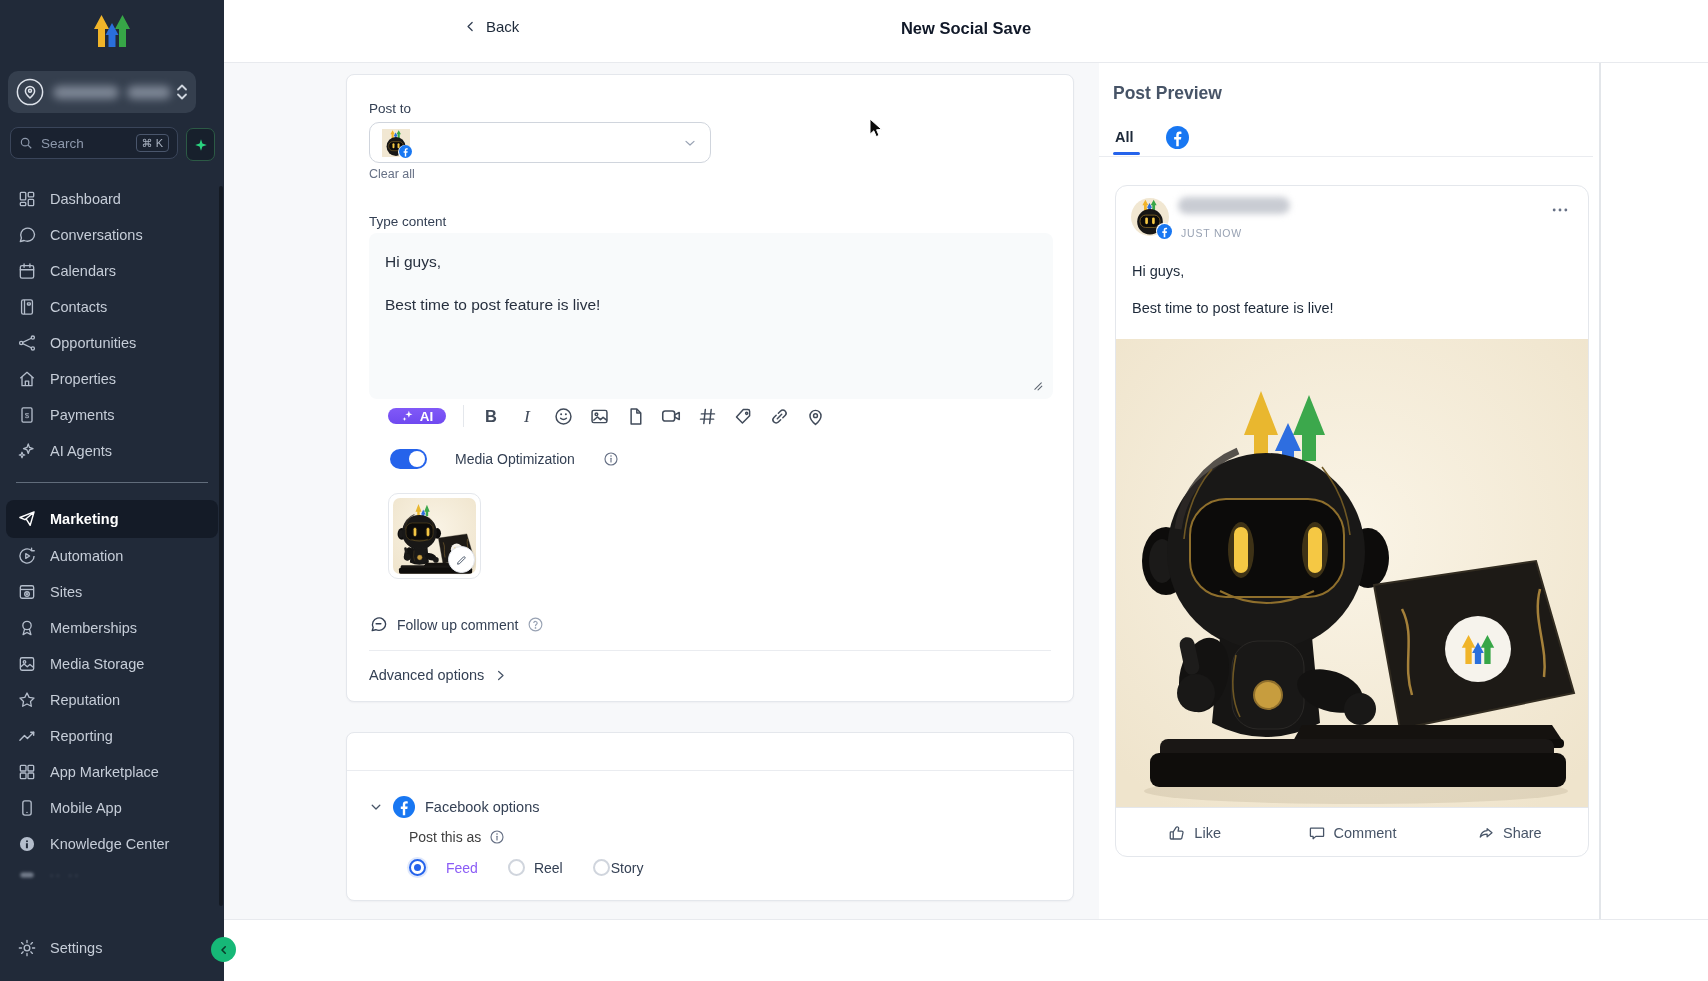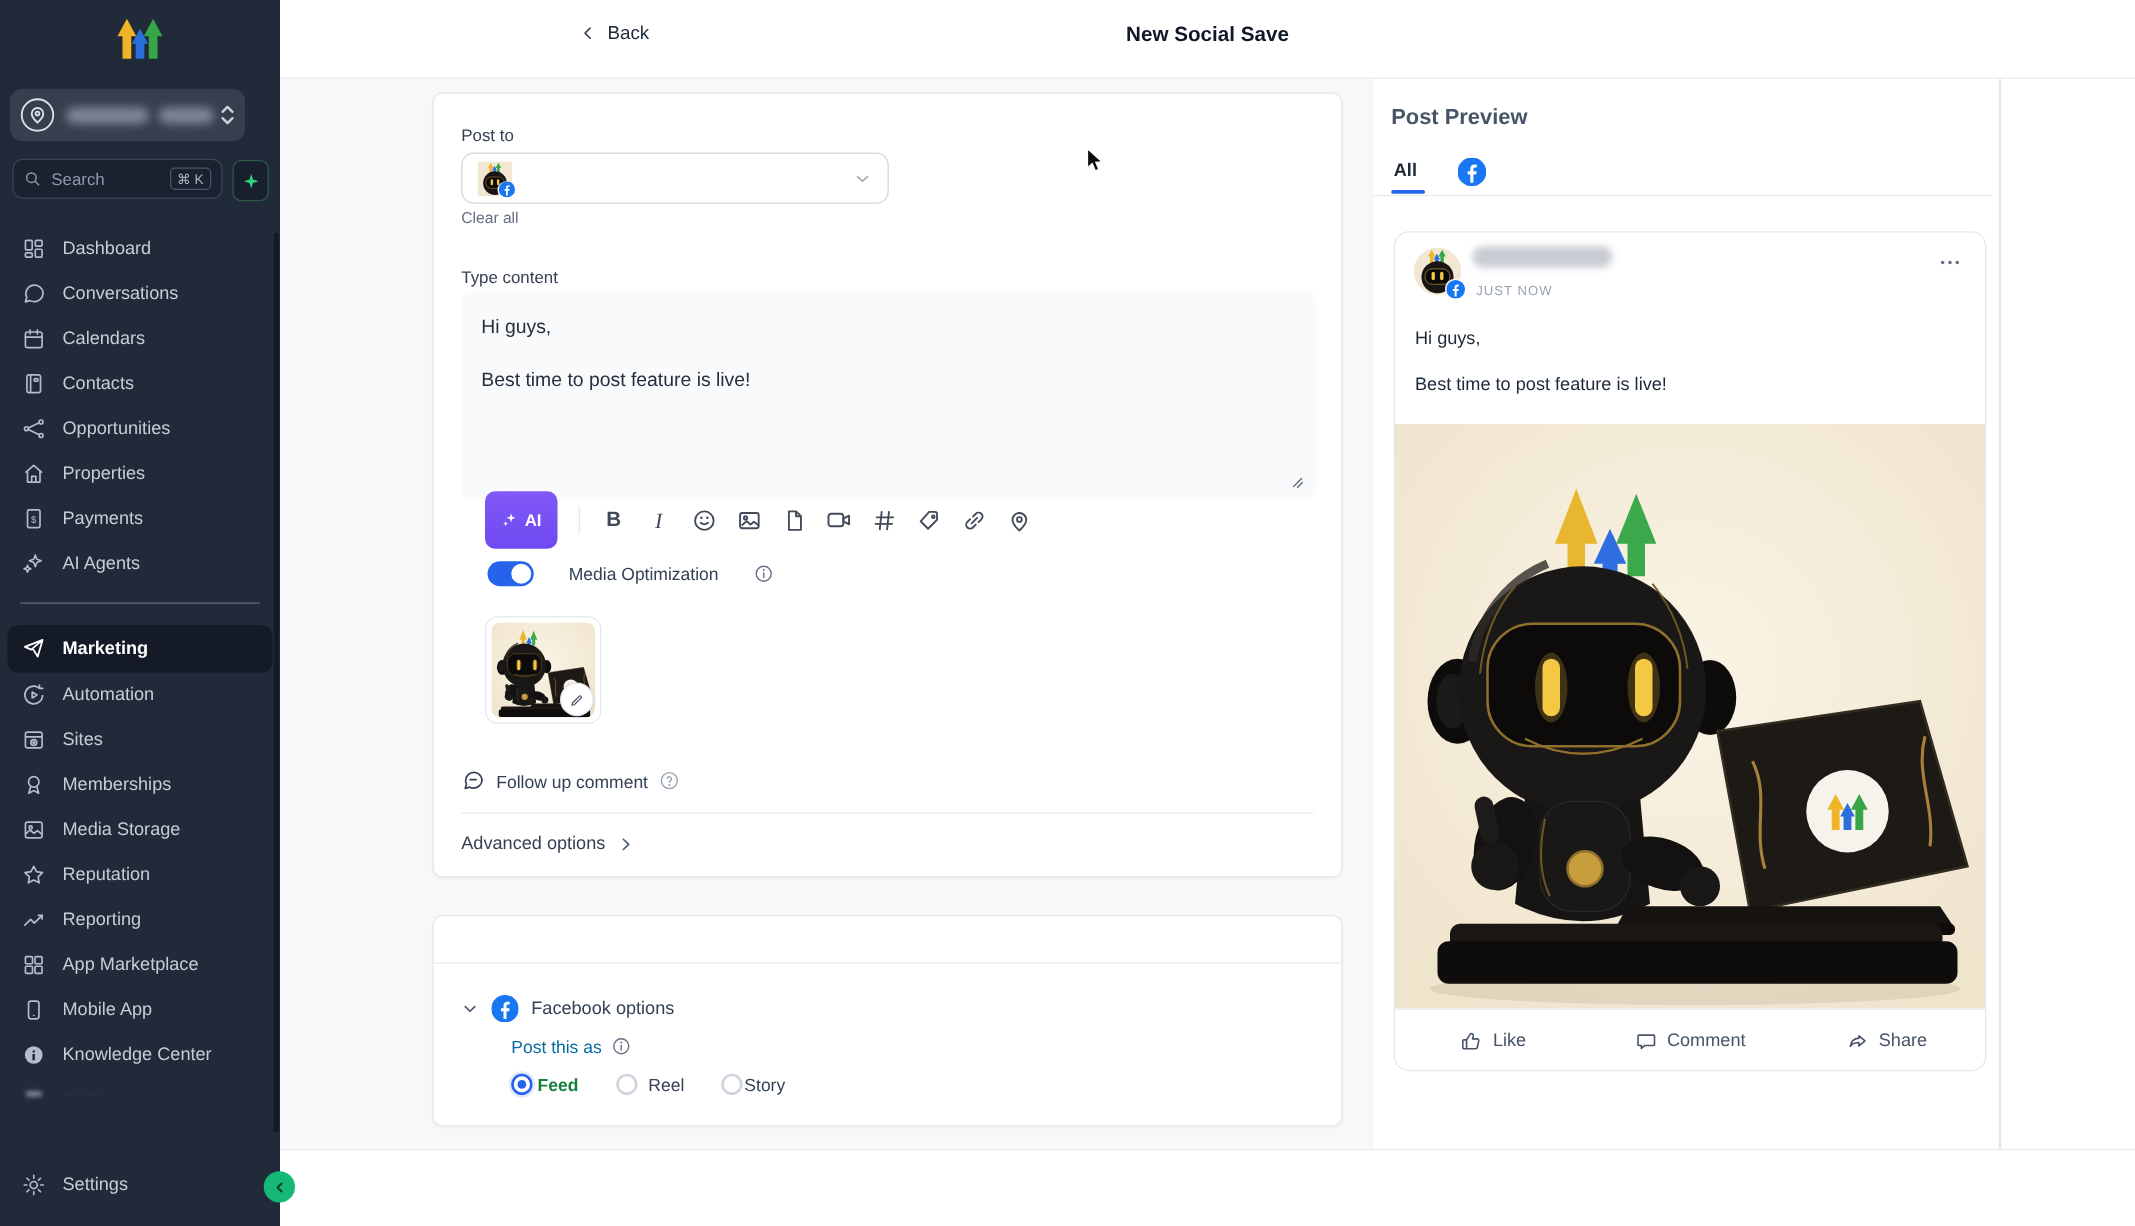--- a/index.html
+++ b/index.html
@@ -38,21 +38,21 @@
   
   .form-area{position:absolute;left:224px;top:62px;width:875px;height:857px;background:#f7f8fa;z-index:1}
   .card{position:absolute;background:#fff;border:1px solid #e4e7ec;border-radius:8px;box-shadow:0 1px 2px rgba(16,24,40,.04);z-index:2;box-sizing:border-box}
   .lbl{font-size:13.5px;color:#344054}
   .select{position:absolute;left:22px;top:47px;width:342px;height:41px;border:1px solid #d0d5dd;border-radius:10px;background:#fff;display:flex;align-items:center;padding:0 12px;box-sizing:border-box;cursor:pointer}
   .avatar-sm{position:relative;width:28px;height:28px}
   .avatar-sm .ava{width:28px;height:28px;border-radius:50%;overflow:hidden}
   .badge{position:absolute;right:-2px;bottom:-2px;border-radius:50%;background:#fff;padding:0.5px}
   .textarea{position:absolute;left:22px;top:158px;width:684px;height:166px;background:#f8fafb;border-radius:8px;box-sizing:border-box;padding:20px 16px;font-size:15.5px;color:#27303f;cursor:text}
   .toolbar{position:absolute;left:41px;top:326px;height:30px;display:flex;align-items:center}
-  .ai-btn{width:58px;height:46px;border-radius:8px;background:linear-gradient(180deg,#8159f8,#6f49f0);color:#fff;
+  .ai-btn{width:58px;height:16px;border-radius:8px;background:linear-gradient(180deg,#8159f8,#6f49f0);color:#fff;
     display:flex;align-items:center;justify-content:center;gap:5px;font-size:13.5px;font-weight:700;cursor:pointer}
   .tb-sep{width:1px;height:22px;background:#e4e7ec;margin:0 9px 0 17px}
   .fmt{width:36px;height:30px;display:flex;align-items:center;justify-content:center;color:#414b5a;cursor:pointer}
   .toggle{position:relative;width:37px;height:20px;border-radius:10px;background:#2563eb;cursor:pointer;flex:none}
   .toggle::after{content:"";position:absolute;right:2px;top:2px;width:16px;height:16px;border-radius:50%;background:#fff}
   .thumb{position:absolute;left:41px;top:418px;width:93px;height:86px;background:#fff;border:1px solid #e4e7ec;border-radius:10px;padding:4px;box-sizing:border-box}
   .thumb .img{width:100%;height:100%;border-radius:7px;overflow:hidden}
   .edit-fab{position:absolute;right:5px;bottom:5px;width:25px;height:25px;border-radius:50%;background:#fff;
     border:1px solid #e4e7ec;display:flex;align-items:center;justify-content:center;box-shadow:0 1px 3px rgba(16,24,40,.15);cursor:pointer}
   .row-link{display:flex;align-items:center;gap:9px;font-size:14px;color:#344054;font-weight:500;cursor:pointer}
@@ -570,30 +570,30 @@
     <svg width="14" height="14" viewBox="0 0 24 24" fill="none" stroke="#475467" stroke-width="2.2" stroke-linecap="round" stroke-linejoin="round">
           <path d="M5.5 9 12 15.5 18.5 9"></path>
         </svg>
     <svg width="22" height="22" viewBox="0 0 24 24">
           <use href="#fb-circle"></use>
         </svg>
     <span style="font-size:14.5px;font-weight:500;color:#344054">Facebook options</span>
   </div>
 
   <div class="abs" style="left:62px;top:96px;display:flex;align-items:center;gap:8px">
-    <span style="font-size:14px;color:#0369a1">Post this as</span>
+    <span style="font-size:14px;color:#404040">Post this as</span>
     <svg width="16" height="16" viewBox="0 0 24 24" fill="none" stroke="#667085" stroke-width="1.7" stroke-linecap="round">
           <circle cx="12" cy="12" r="9"></circle>
           <path d="M12 11v5.5"></path>
           <path d="M12 7.6h.01" stroke-width="2.4"></path>
         </svg>
   </div>
 
   <div class="abs" style="left:62px;top:126px;display:flex;align-items:center;gap:30px">
-    <label style="display:flex;align-items:center;gap:4px;font-size:14px;color:#15803d;font-weight:700">
+    <label style="display:flex;align-items:center;gap:20px;font-size:14px;color:#8b5cf6;font-weight:400">
       <span class="radio sel"></span>
       <span>Feed</span>
     </label>
     <label style="display:flex;align-items:center;gap:9px;font-size:14px;color:#344054">
       <span class="radio"></span>
       <span>Reel</span>
     </label>
     <label style="display:flex;align-items:flex-end;gap:1px;font-size:14px;color:#344054">
       <span class="radio"></span>
       <span>Story</span>

